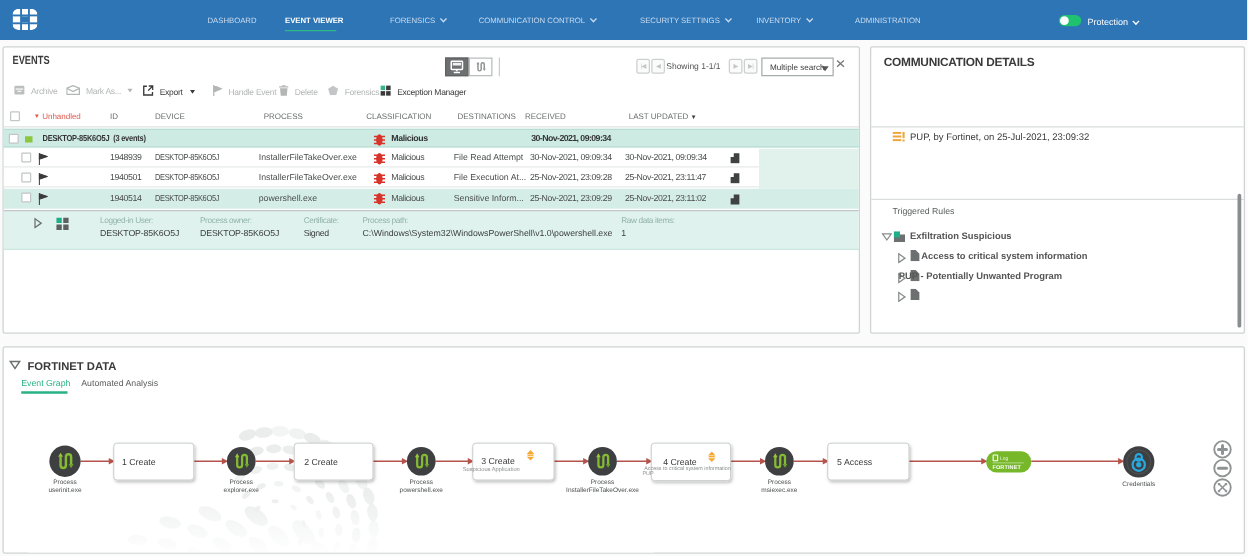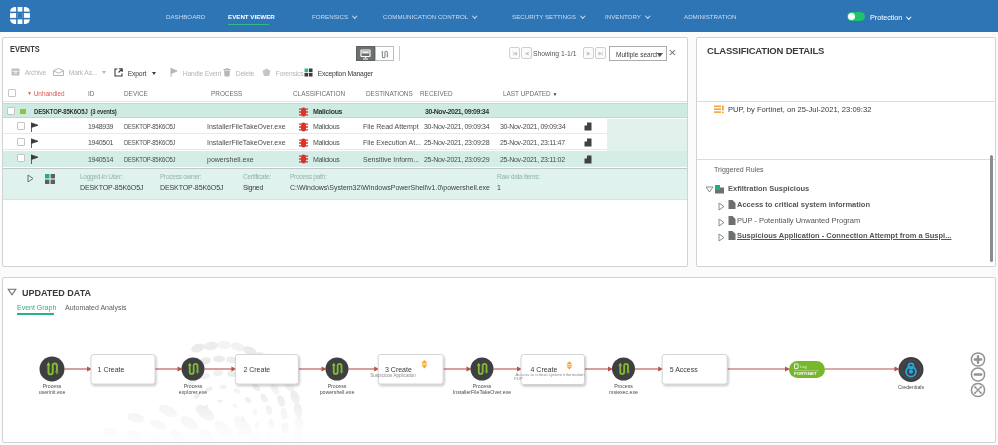--- a/index.html
+++ b/index.html
@@ -281,21 +281,21 @@
   <div class="cell" style="left:240px;top:4px;color:#92b3ab;font-size:6.6px">Certificate:</div>
   <div class="cell" style="left:240px;top:15px;color:#3d4040">Signed</div>
   <div class="cell" style="left:287px;top:4px;color:#92b3ab;font-size:6.6px">Process path:</div>
   <div class="cell" style="left:287px;top:15px;color:#3d4040;letter-spacing:0">C:\Windows\System32\WindowsPowerShell\v1.0\powershell.exe</div>
   <div class="cell" style="left:494px;top:4px;color:#92b3ab;font-size:6.6px">Raw data items:</div>
   <div class="cell" style="left:494px;top:15px;color:#3d4040">1</div>
 </div>
 
 
 <div class="card" id="class-card"></div>
-<div class="abs" style="left:707px;top:45px;font-size:9.5px;font-weight:bold;color:#3a3a3a;letter-spacing:-0.2px">CLASSIFICATION DETAILS</div>
+<div class="abs" style="left:707px;top:45px;font-size:9.5px;font-weight:bold;color:#3a3a3a;letter-spacing:-0.2px">COMMUNICATION DETAILS</div>
 <div class="abs" style="left:697px;top:101px;width:298px;height:1px;background:#dadddd"></div>
 <svg class="abs" style="left:714px;top:105px" width="10" height="9" viewBox="0 0 10 9">
       <g fill="#f0a63c">
         <rect x="0" y="0.5" width="7" height="1.6"></rect>
         <rect x="0" y="3.4" width="7" height="1.6"></rect>
         <rect x="0" y="6.3" width="7" height="1.6"></rect>
         <rect x="8" y="0.5" width="1.7" height="5"></rect>
         <rect x="8" y="6.6" width="1.7" height="1.6"></rect>
       </g>
     </svg>
@@ -317,36 +317,35 @@
 <svg class="abs" style="left:728px;top:200px" width="8" height="9" viewBox="0 0 8 9">
       <path d="M0.5 0 h4 l3 3 v6 h-7 Z" fill="#6d7070"></path>
     </svg>
 <div class="abs" style="left:737px;top:200px;font-size:7.5px;font-weight:bold;color:#555">Access to critical system information</div>
 <svg class="abs" style="left:718px;top:217.5px" width="7" height="9" viewBox="0 0 7 9">
       <path d="M1 1 L6 4.5 L1 8 Z" fill="none" stroke="#8a8d8d" stroke-width="1"></path>
     </svg>
 <svg class="abs" style="left:728px;top:215.5px" width="8" height="9" viewBox="0 0 8 9">
       <path d="M0.5 0 h4 l3 3 v6 h-7 Z" fill="#6d7070"></path>
     </svg>
-<div class="abs" style="left:737px;top:215.5px;font-size:7.5px;font-weight:normal;color:#555">PUP - Potentially Unwanted Program</div>
+<div class="abs" style="left:719px;top:215.5px;font-size:7.5px;font-weight:bold;color:#555">PUP - Potentially Unwanted Program</div>
 <svg class="abs" style="left:718px;top:233px" width="7" height="9" viewBox="0 0 7 9">
       <path d="M1 1 L6 4.5 L1 8 Z" fill="none" stroke="#8a8d8d" stroke-width="1"></path>
     </svg>
 <svg class="abs" style="left:728px;top:231px" width="8" height="9" viewBox="0 0 8 9">
       <path d="M0.5 0 h4 l3 3 v6 h-7 Z" fill="#6d7070"></path>
     </svg>
-<div class="abs" style="left:737px;top:231px;font-size:7.5px;font-weight:bold;color:#555;text-decoration:underline">Suspicious Application - Connection Attempt from a Suspi...</div>
 <div class="abs" style="left:990px;top:155px;width:3px;height:107px;background:#8a8d8d;border-radius:2px"></div>
 
 
 <div class="card" id="adv-card"></div>
 <svg class="abs" style="left:7px;top:288px" width="10" height="8" viewBox="0 0 10 8">
       <path d="M1.2 1.2 L8.8 1.2 L5 6.8 Z" fill="none" stroke="#6d7070" stroke-width="1.1"></path>
     </svg>
-<div class="abs" style="left:22px;top:288px;font-size:9px;font-weight:bold;color:#3a3a3a">UPDATED DATA</div>
+<div class="abs" style="left:22px;top:288px;font-size:9px;font-weight:bold;color:#3a3a3a">FORTINET DATA</div>
 <div class="abs" style="left:17px;top:304px;font-size:7px;color:#29b286">Event Graph</div>
 <div class="abs" style="left:17px;top:313px;width:37px;height:1.5px;background:#29b286"></div>
 <div class="abs" style="left:65px;top:304px;font-size:7px;color:#5a5d5d">Automated Analysis</div>
 
 
 <svg class="abs" style="left:3px;top:278px" width="992" height="164" viewBox="0 0 992 164" id="graphsvg">
 <defs>
 <g id="uicon">
   <circle r="12" fill="#3d3f41"></circle>
   <path d="M-3.4 -3.6 L-3.4 3.1 A2.05 2.05 0 0 0 0.7 3.1 L0.7 -3.3 A2 2 0 0 1 4.7 -3.3 L4.7 2.4" fill="none" stroke="#85ba33" stroke-width="1.9"></path>

